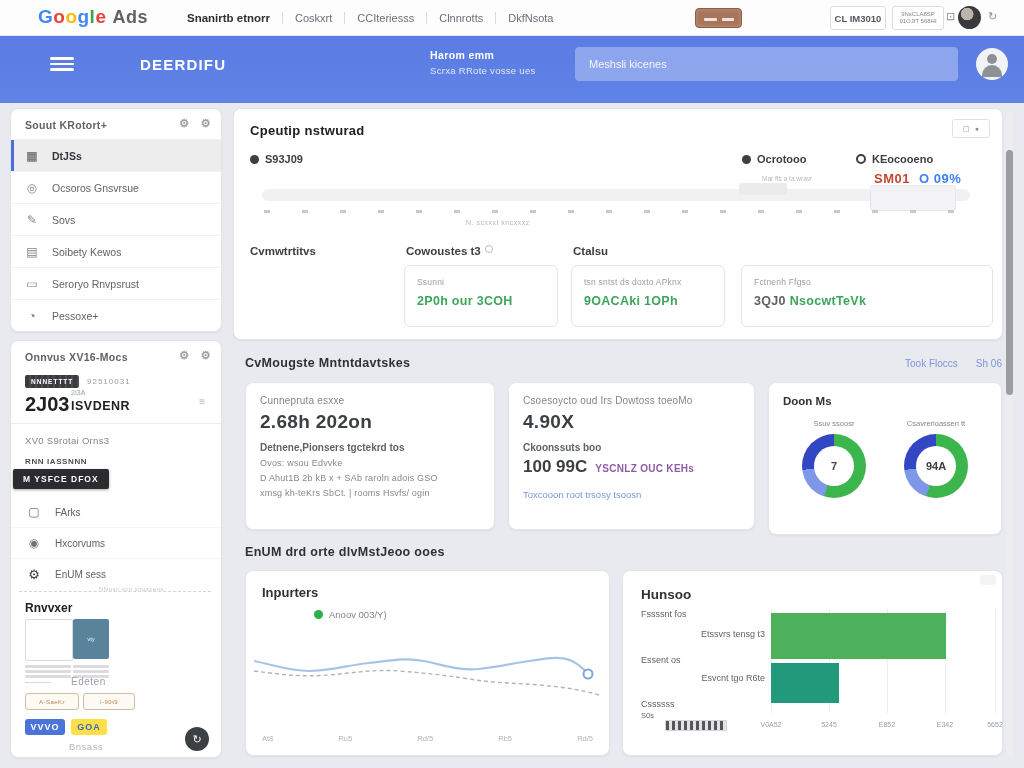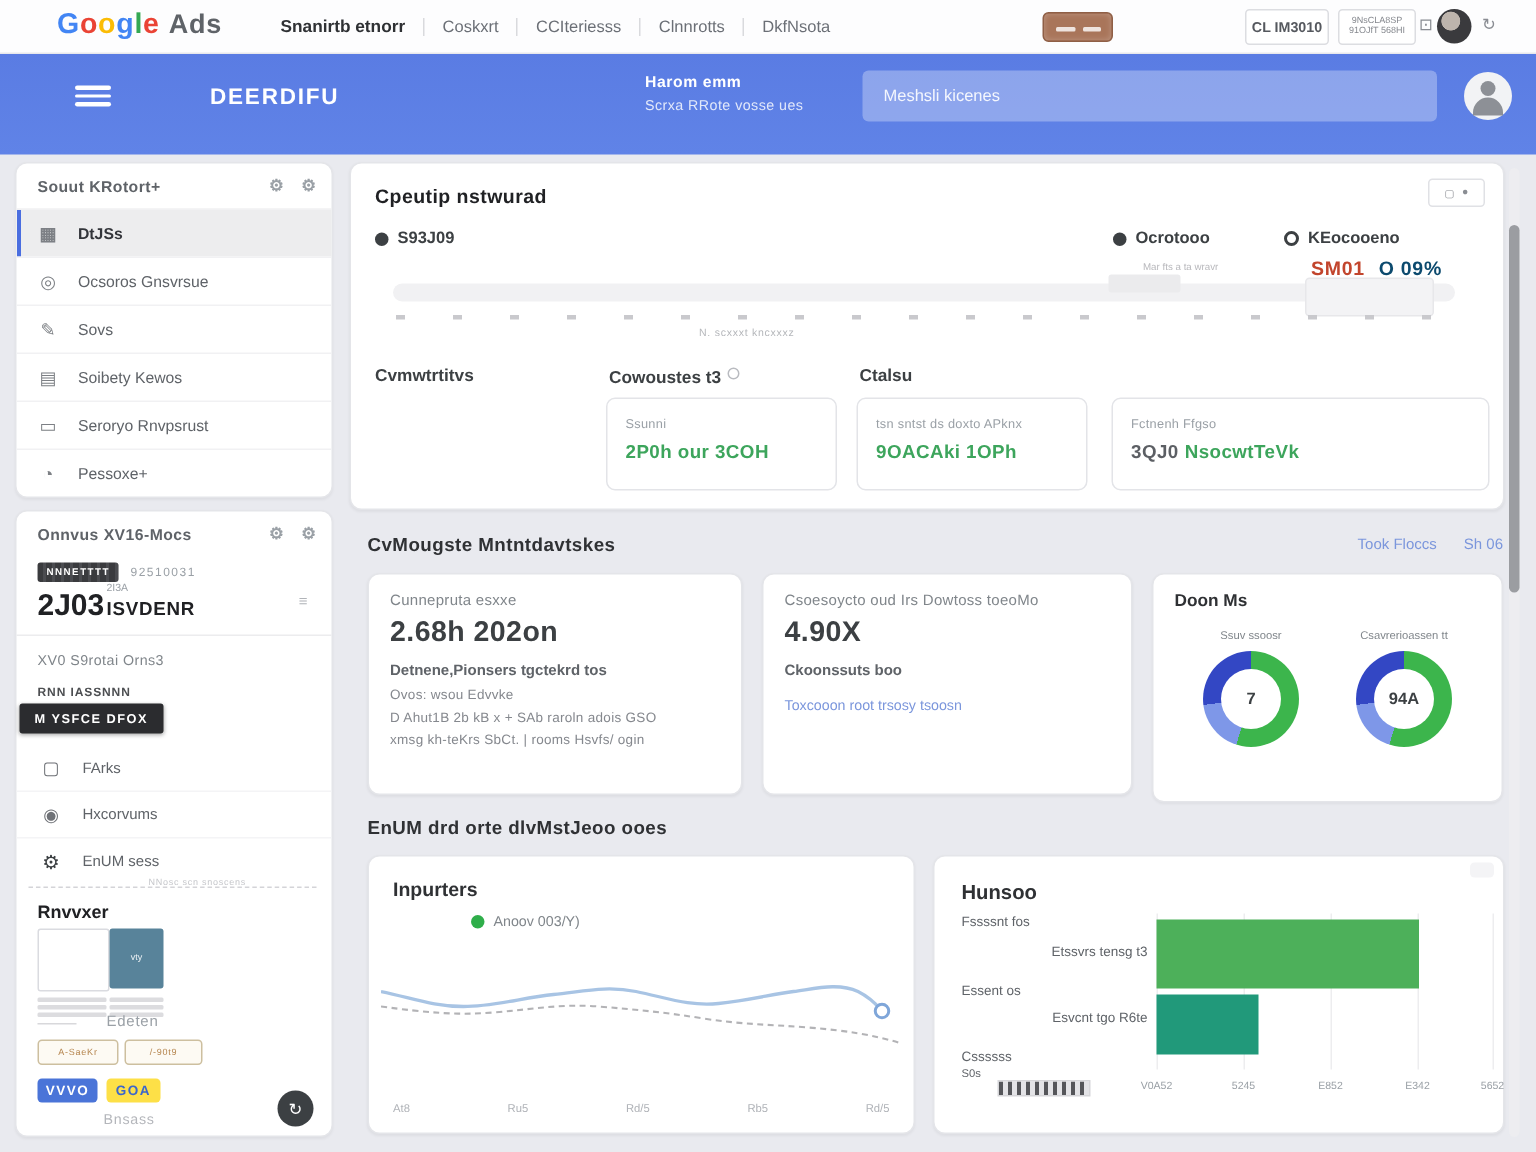--- a/index.html
+++ b/index.html
@@ -94,21 +94,21 @@
        color:#fff;font-size:11px;display:flex;align-items:center;justify-content:center;cursor:pointer;}
   
   #cardA{left:233px;top:108px;width:770px;height:232px;}
   .cA-title{position:absolute;left:16px;top:14px;font-size:13px;font-weight:bold;color:#202124;letter-spacing:.3px;}
   .cA-tools{position:absolute;right:12px;top:10px;width:36px;height:17px;border:1px solid #e0e1e5;border-radius:3px;
             display:flex;align-items:center;justify-content:center;gap:5px;font-size:7px;color:#8a8d93;cursor:pointer;}
   .legend{position:absolute;top:44px;display:flex;align-items:center;gap:6px;font-size:11px;font-weight:bold;color:#3c4043;}
   .dot{width:9px;height:9px;border-radius:50%;background:#3c4043;display:inline-block;}
   .dot.ring{background:#fff;border:2.6px solid #3c4043;width:6px;height:6px;}
   .delta{position:absolute;left:640px;top:62px;font-size:13px;font-weight:bold;letter-spacing:.5px;}
-  .delta .r{color:#c2452d;}.delta .g{color:#0c4a6e;margin-left:5px;}
+  .delta .r{color:#c2452d;}.delta .g{color:#3b82f6;margin-left:5px;}
   .band{position:absolute;left:28px;right:32px;top:80px;height:12px;background:#f1f1f3;border-radius:6px;}
   .ghost1{position:absolute;left:505px;top:74px;width:48px;height:12px;background:#ebebed;border-radius:2px;}
   .ghost2{position:absolute;left:636px;top:76px;width:84px;height:24px;background:#f3f3f5;border:1px solid #e7e7ea;border-radius:3px;}
   .band-note{position:absolute;left:528px;top:66px;font-size:6.5px;color:#b8b8bc;}
   .ticks{position:absolute;left:30px;right:40px;top:101px;height:3px;
          background:repeating-linear-gradient(90deg,#c9c9cd 0 6px,transparent 6px 38px);}
   .axis-note{position:absolute;left:232px;top:110px;font-size:7px;color:#b5b7bb;letter-spacing:.5px;}
   .m-head{position:absolute;top:136px;font-size:11.5px;font-weight:bold;color:#3c4043;}
   .info-dot{display:inline-block;width:6px;height:6px;border:1px solid #b9bbc0;border-radius:50%;margin-left:4px;vertical-align:2px;}
   .mini-card{position:absolute;top:156px;height:60px;background:#fff;border:1px solid #e3e4e8;border-radius:6px;}
@@ -359,20 +359,24 @@
   <div class="b-sub">Detnene,Pionsers tgctekrd tos</div>
   <div class="b-line">Ovos: wsou Edvvke</div>
   <div class="b-line">D Ahut1B 2b kB x + SAb raroln adois GSO</div>
   <div class="b-line">xmsg kh-teKrs SbCt. | rooms Hsvfs/ ogin</div>
 </div>
 
 <div id="cardB2" class="card">
   <div class="b-label">Csoesoycto oud Irs Dowtoss toeoMo</div>
   <div class="b-big">4.90X</div>
   <div class="b-sub">Ckoonssuts boo</div>
+  <div class="b-row">
+    <span class="b-big2">100 99C</span>
+    <span class="b-purple">YSCNLZ OUC KEHs</span>
+  </div>
   <div class="b-link">Toxcooon root trsosy tsoosn</div>
 </div>
 
 <div id="cardB3" class="card">
   <div class="donut-title">Doon Ms</div>
   <div class="donut-row">
     <div class="donut-block">
       <div class="donut-label">Ssuv ssoosr</div>
       <div class="donut">
         <span class="ctr">7</span>

